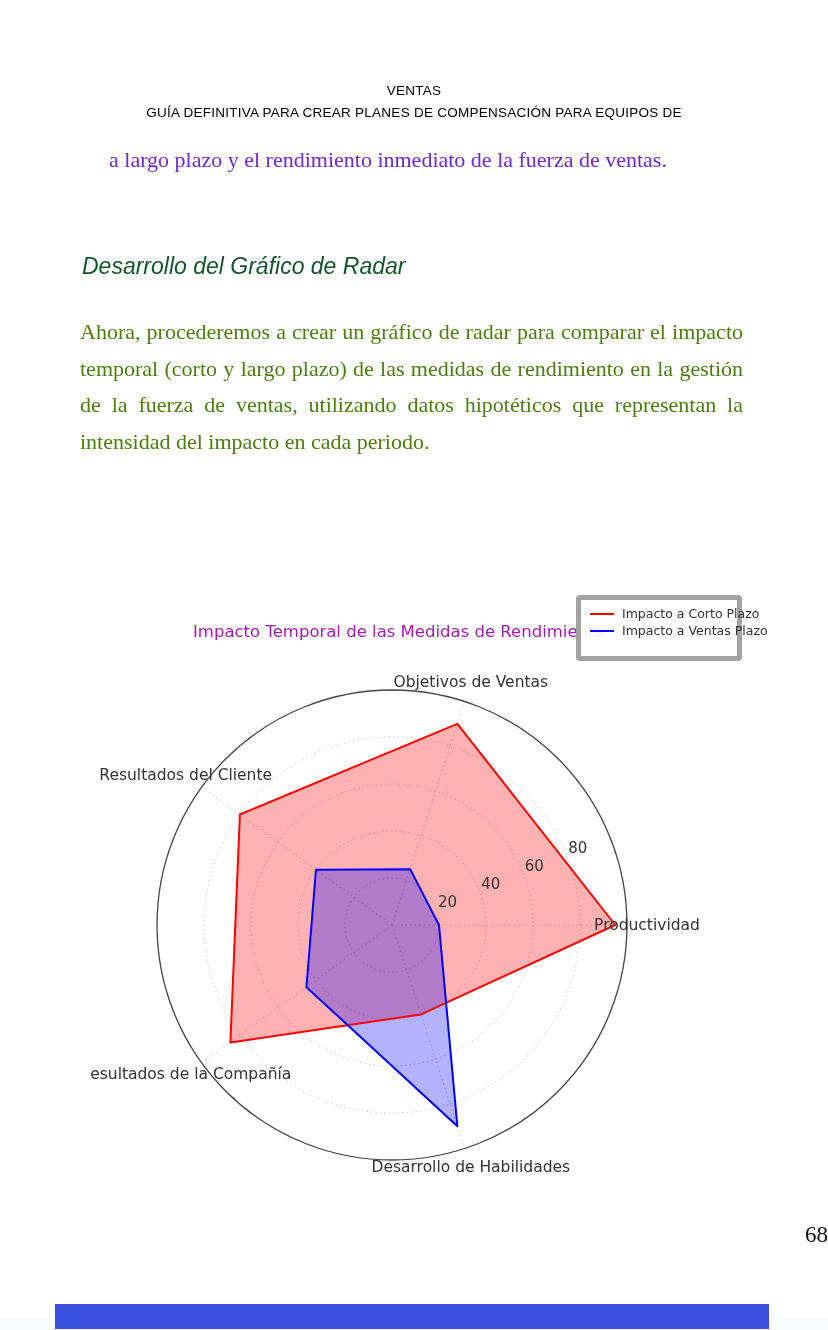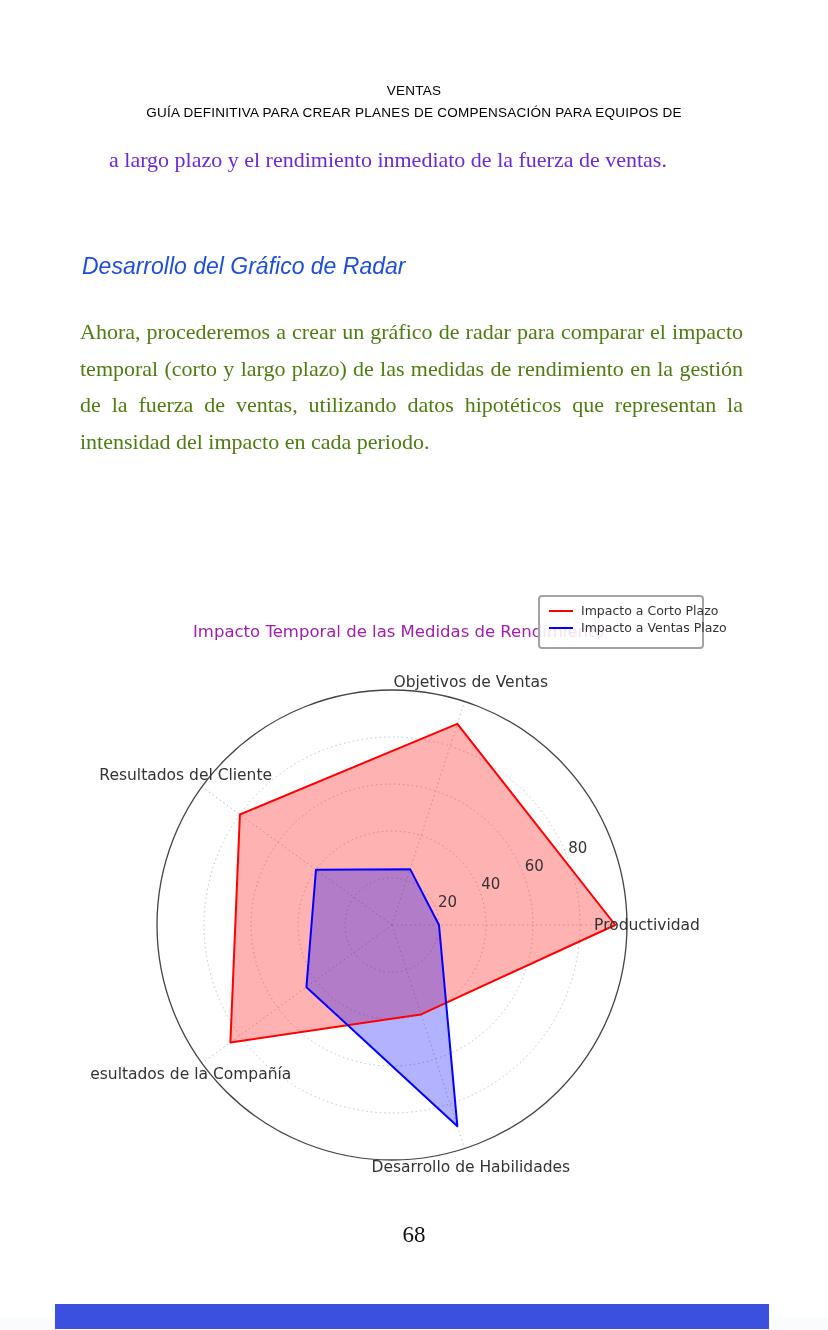--- a/index.html
+++ b/index.html
@@ -8,38 +8,38 @@
   #page { position:relative; width:828px; height:1330px; background:#ffffff; }
 
   .running-header { position:absolute; top:80px; left:0; width:828px; text-align:center;
 ary    color:#1c1c1c; font-size:13.5px; letter-spacing:.25px; line-height:22px;
     font-family:"Liberation Sans", sans-serif; }
 
   .p-cont { position:absolute; top:142px; left:109px; width:633px; text-align:justify;
     font-family:"Liberation Serif", serif; font-size:22px; line-height:36px; color:#6d28d9; }
 
   .section-heading { position:absolute; top:253px; left:82px; font-style:italic;
-    font-family:"Liberation Sans", sans-serif; font-size:23px; color:#1d4ed8; }
+    font-family:"Liberation Sans", sans-serif; font-size:23px; color:#14532d; }
 
   .p-intro { position:absolute; top:314px; left:80px; width:663px; text-align:justify;
     font-family:"Liberation Serif", serif; font-size:22px; line-height:36.5px; color:#4d7c0f; }
 
   .chart { position:absolute; left:90px; top:585px; width:690px; height:600px; }
   .chart-title { position:absolute; left:103px; top:37px; font-size:16.5px;
     font-family:"DejaVu Sans", sans-serif; white-space:nowrap; }
-  .legend { position:absolute; left:448px; top:10px; width:166px;
-    background:rgba(255,255,255,.88); border:2px solid #a3a3a3; border-radius:4px;
-    padding:5px 8px 11px 9px; z-index:5; }
+  .legend { position:absolute; left:486px; top:10px; width:166px;
+    background:rgba(255,255,255,.88); border:5px solid #a3a3a3; border-radius:4px;
+    padding:5px 8px 17px 9px; z-index:5; }
   .legend-row { display:flex; align-items:center; height:17px; }
   .legend-line { display:inline-block; width:24px; height:2px; margin-right:8px; flex:0 0 24px; }
   .legend-label { font-size:12.5px; color:#333333; font-family:"DejaVu Sans", sans-serif;
     white-space:nowrap; }
   svg.radar { position:absolute; left:0; top:0; }
 
-  .page-number { position:absolute; top:1222px; left:0; width:828px; text-align:center;
+  .page-number { position:absolute; top:1222px; left:0; width:828px; text-align:right;
     font-family:"Liberation Serif", serif; font-size:23px; color:#111111; }
 
   .bottom-strip { position:absolute; left:0; top:1318px; width:828px; height:12px; background:#fafbfc; }
   .accent-bar { position:absolute; left:55px; top:1304px; width:714px; height:25px; }
 </style>
 </head>
 <body>
 
 <div id="page">
 

